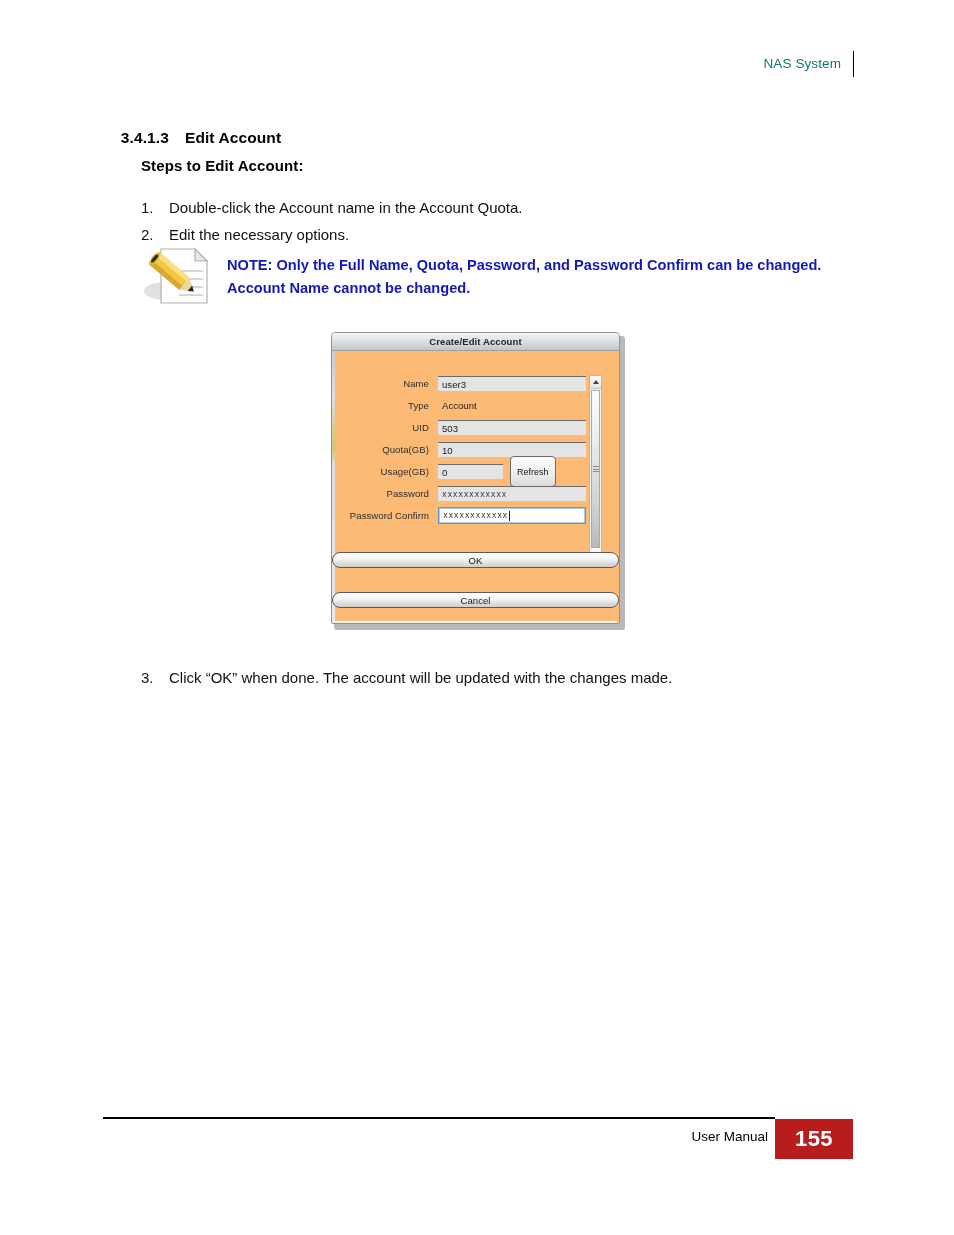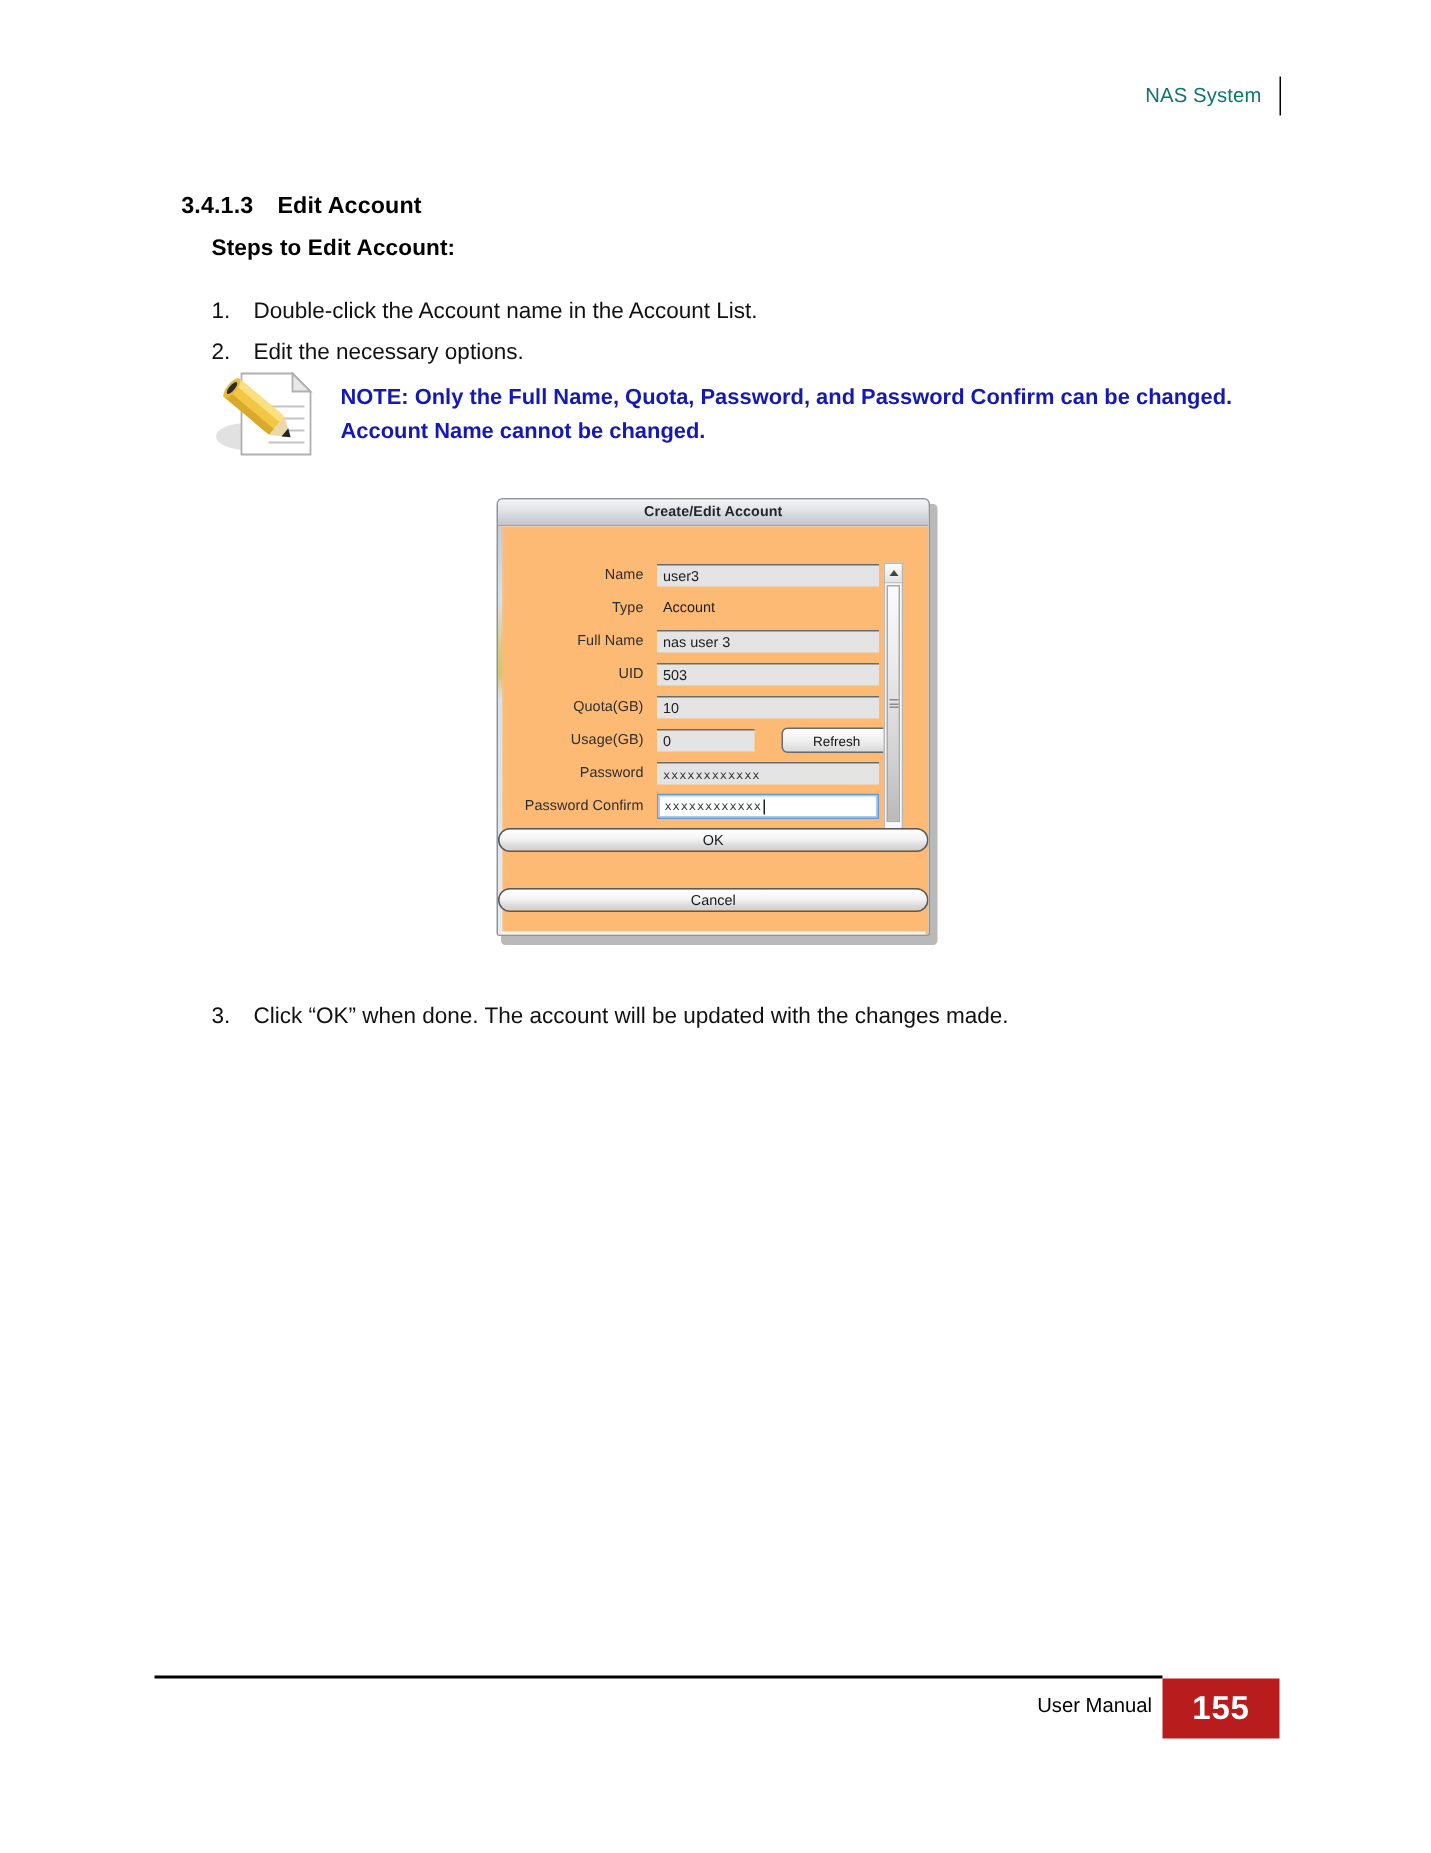--- a/index.html
+++ b/index.html
@@ -219,23 +219,23 @@
   }
   .caret {
     display: inline-block;
     width: 1px;
     height: 10px;
     background: #222;
     margin-left: 1px;
     vertical-align: middle;
   }
   .refresh-btn {
-    margin-left: 18px;
-    height: 17px;
-    padding: 0 20px;
+    margin-left: 7px;
+    height: 31px;
+    padding: 0 6px;
     font-size: 9px;
     color: #111;
     background: linear-gradient(to bottom, #fdfdfd 0%, #f0f0f0 50%, #dadada 100%);
     border: 1px solid #6b6b6b;
     border-radius: 4px;
     display: flex;
     align-items: center;
     box-sizing: border-box;
   }
 
@@ -375,21 +375,21 @@
 
 <div class="section-title">
   <span class="num">3.4.1.3</span><span>Edit Account</span>
 </div>
 
 <div class="sub-heading">Steps to Edit Account:</div>
 
 <div class="steps">
   <div class="step-row">
     <span class="step-num">1.</span>
-    <span class="step-text">Double-click the Account name in the Account List.</span>
+    <span class="step-text">Double-click the Account name in the Account Quota.</span>
   </div>
   <div class="step-row">
     <span class="step-num">2.</span>
     <span class="step-text">Edit the necessary options.</span>
   </div>
 </div>
 
 <div class="note-block">
   <div class="note-icon">
     <svg width="70" height="62" viewBox="0 0 70 62" xmlns="http://www.w3.org/2000/svg">
@@ -436,24 +436,20 @@
         <div class="frm-row">
           <span class="frm-label">Name</span>
           <span class="frm-field">user3</span>
         </div>
 
         <div class="frm-row">
           <span class="frm-label">Type</span>
           <span class="frm-field plain">Account</span>
         </div>
 
-        <div class="frm-row">
-          <span class="frm-label">Full Name</span>
-          <span class="frm-field">nas user 3</span>
-        </div>
 
         <div class="frm-row">
           <span class="frm-label">UID</span>
           <span class="frm-field">503</span>
         </div>
 
         <div class="frm-row">
           <span class="frm-label">Quota(GB)</span>
           <span class="frm-field">10</span>
         </div>

